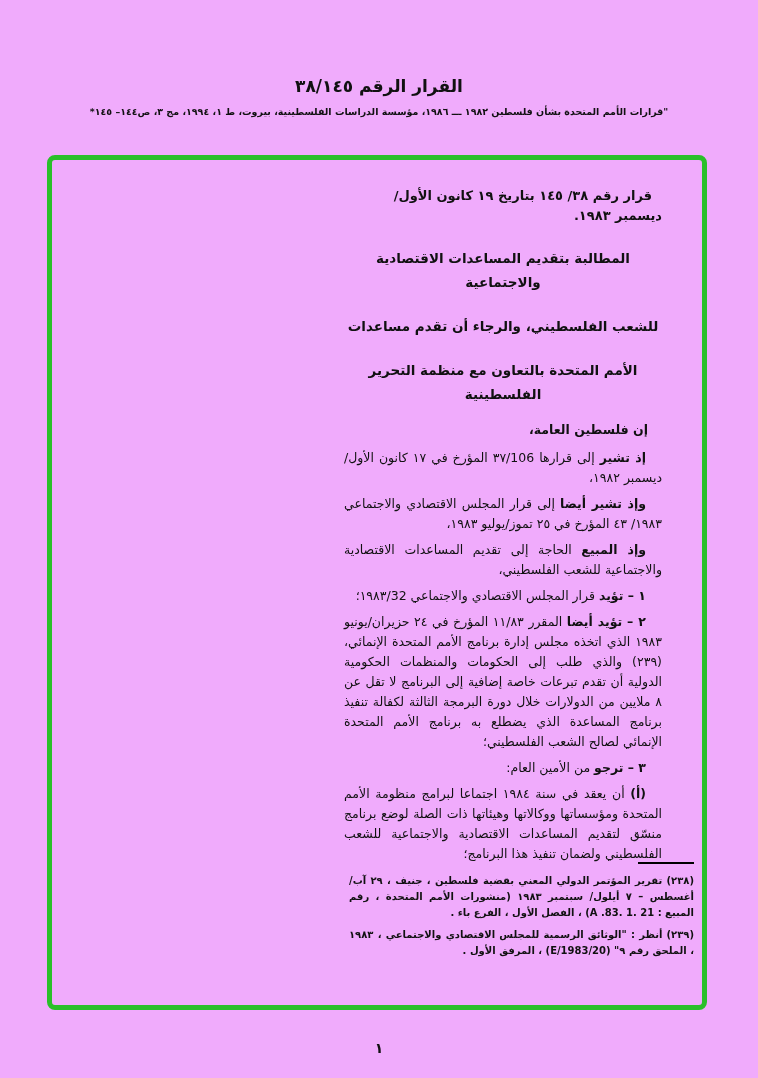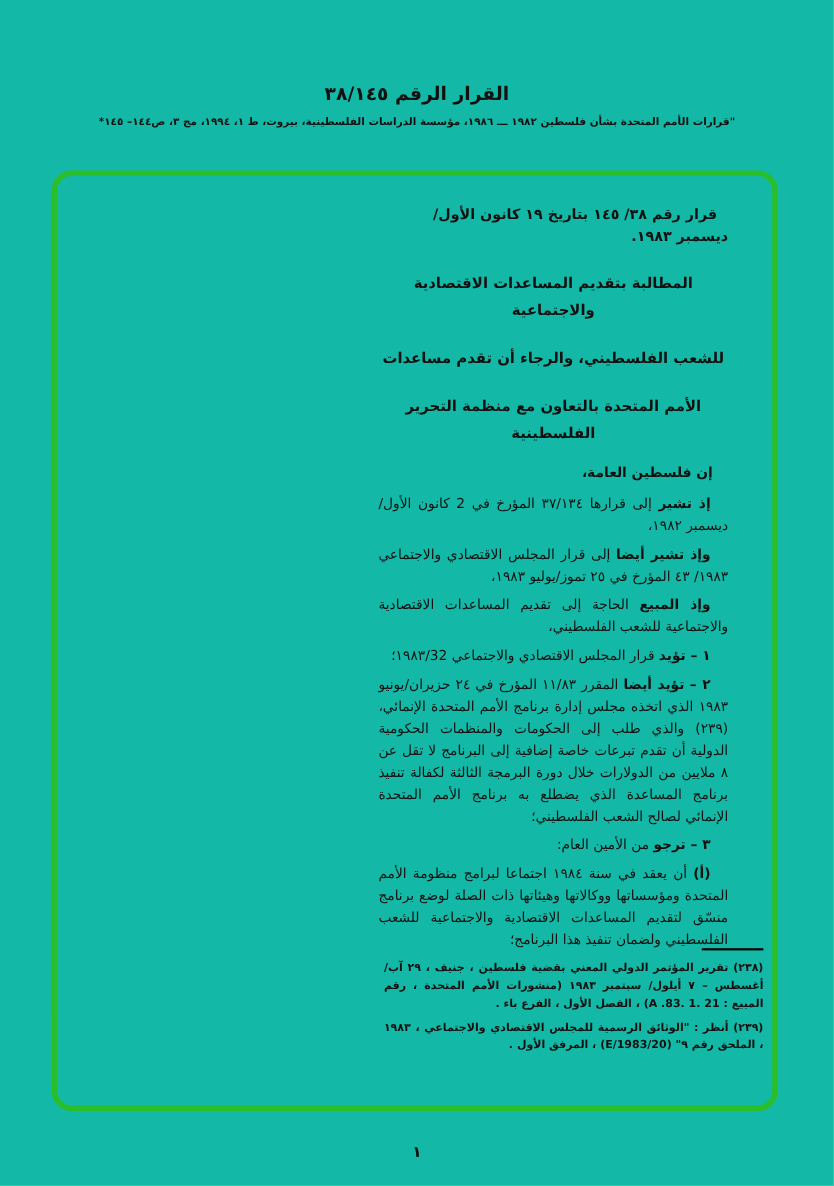--- a/index.html
+++ b/index.html
@@ -5,21 +5,21 @@
   html,body{margin:0;padding:0;}
   body{
     background:#ffffff;
     font-family:"DejaVu Sans", sans-serif;
     color:#111111;
   }
   .page{
     position:relative;
     width:758px;
     height:1078px;
-    background:#14b8a6;
+    background:#f0abfc;
     overflow:hidden;
   }
   .header-title{
     position:absolute;
     top:76px; left:0; right:0;
     text-align:center;
     font-size:17px;
     font-weight:bold;
     direction:rtl;
   }
@@ -30,21 +30,21 @@
     font-size:9.5px;
     font-weight:bold;
     direction:rtl;
     letter-spacing:0.1px;
   }
   .green-box{
     position:absolute;
     left:47px; top:155px;
     width:650px; height:845px;
     border:5px solid #2abf2a;
-    border-radius:18px;
+    border-radius:8px;
   }
   .main-col{
     position:absolute;
     top:26px; right:40px;
     width:318px;
     direction:rtl;
     text-align:justify;
     font-size:12.5px;
     line-height:20px;
   }
@@ -121,21 +121,21 @@
       <p class="res-title">قرار رقم ٣٨/ ١٤٥ بتاريخ ١٩ كانون الأول/ ديسمبر ١٩٨٣.</p>
 
       <div class="res-subject">
         <span class="subj-line">المطالبة بتقديم المساعدات الاقتصادية والاجتماعية</span>
         <span class="subj-line">للشعب الفلسطيني، والرجاء أن تقدم مساعدات</span>
         <span class="subj-line">الأمم المتحدة بالتعاون مع منظمة التحرير الفلسطينية</span>
       </div>
 
       <p class="intro">إن فلسطين العامة،</p>
 
-      <p class="para"><span class="lead">إذ تشير</span><span> إلى قرارها ٣٧/١٣٤ المؤرخ في 2 كانون الأول/ ديسمبر ١٩٨٢،</span></p>
+      <p class="para"><span class="lead">إذ تشير</span><span> إلى قرارها ٣٧/106 المؤرخ في ١٧ كانون الأول/ ديسمبر ١٩٨٢،</span></p>
 
       <p class="para"><span class="lead">وإذ تشير أيضا</span><span> إلى قرار المجلس الاقتصادي والاجتماعي ١٩٨٣/ ٤٣ المؤرخ في ٢٥ تموز/يوليو ١٩٨٣،</span></p>
 
 
       <p class="para"><span class="lead">وإذ المبيع</span><span> الحاجة إلى تقديم المساعدات الاقتصادية والاجتماعية للشعب الفلسطيني،</span></p>
 
       <p class="para"><span class="lead">١ – تؤيد</span><span> قرار المجلس الاقتصادي والاجتماعي ١٩٨٣/32؛</span></p>
 
       <p class="para"><span class="lead">٢ – تؤيد أيضا</span><span> المقرر ١١/٨٣ المؤرخ في ٢٤ حزيران/يونيو ١٩٨٣ الذي اتخذه مجلس إدارة برنامج الأمم المتحدة الإنمائي،(٢٣٩) والذي طلب إلى الحكومات والمنظمات الحكومية الدولية أن تقدم تبرعات خاصة إضافية إلى البرنامج لا تقل عن ٨ ملايين من الدولارات خلال دورة البرمجة الثالثة لكفالة تنفيذ برنامج المساعدة الذي يضطلع به برنامج الأمم المتحدة الإنمائي لصالح الشعب الفلسطيني؛</span></p>
 

